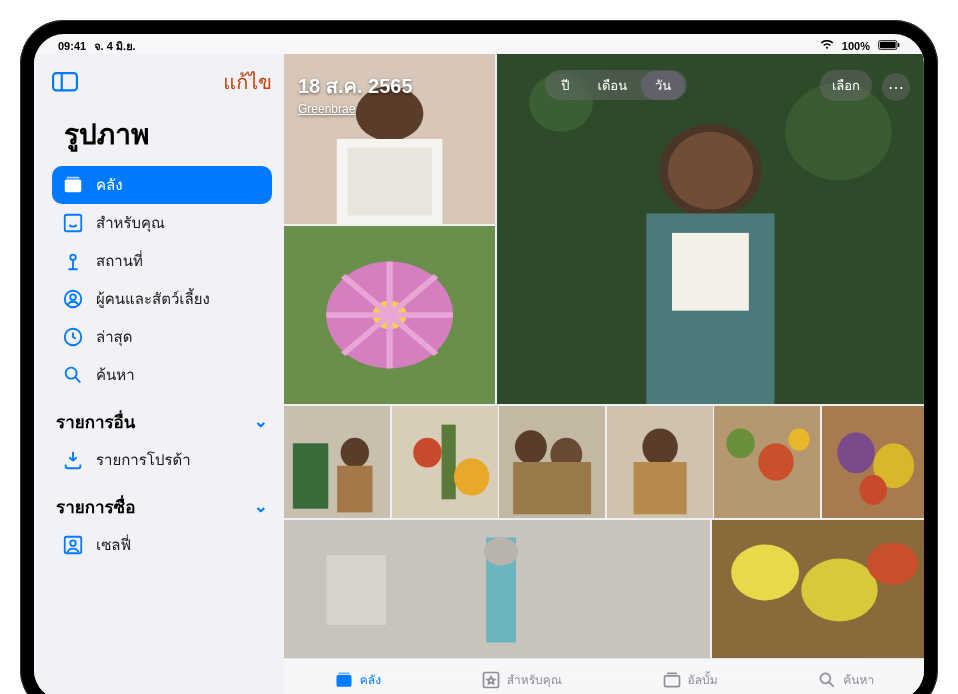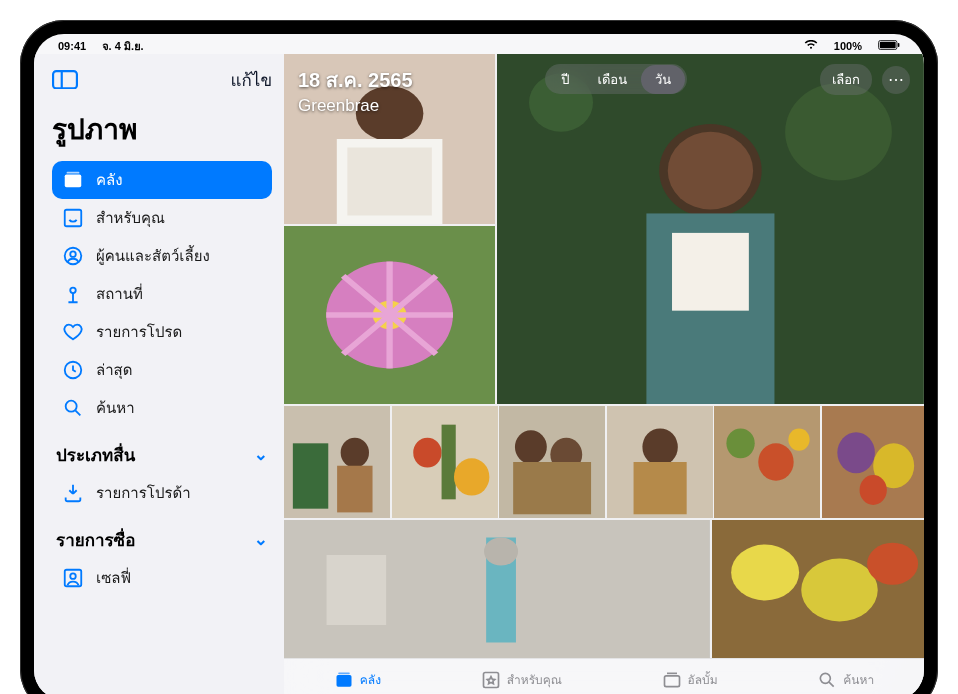--- a/index.html
+++ b/index.html
@@ -31,21 +31,21 @@
   }
   .statusbar {
     height: 20px;
     padding: 4px 24px 0;
     display: flex;
     justify-content: space-between;
     font-size: 11px;
     font-weight: 600;
     color: #000;
   }
-  .statusbar .left, .statusbar .right { display:flex; gap:16px; align-items:center; }
+  .statusbar .left, .statusbar .right { display:flex; gap:8px; align-items:center; }
   .statusbar .right svg { height:10px; }
   .content {
     flex: 1;
     display: flex;
     overflow: hidden;
   }
   
   .sidebar {
     width: 250px;
     background: #f2f2f6;
@@ -58,27 +58,27 @@
     display: flex;
     justify-content: space-between;
     align-items: center;
     padding: 4px 0 12px;
   }
   .toggle-btn {
     width: 26px; height: 20px;
     color: #007aff;
   }
   .edit-btn {
-    color: #0f172a;
-    font-size: 17px;
+    color: #c2410c;
+    font-size: 20px;
   }
   .sidebar-title {
     font-size: 28px;
     font-weight: 700;
-    margin: 2px 0 10px;
+    margin: 2px 12px 10px;
   }
   .sidebar-list { list-style: none; }
   .sidebar-item {
     display: flex;
     align-items: center;
     gap: 12px;
     padding: 7px 10px;
     border-radius: 10px;
     font-size: 15px;
     color: #1a1a1a;
@@ -121,30 +121,30 @@
   }
   .photo-grid {
     position:absolute; inset:0 0 42px 0;
     overflow:hidden;
   }
   .thumb { position:absolute; overflow:hidden; background:#ccc; }
   .thumb svg { width:100%; height:100%; display:block; }
   
   .overlay-header {
     position:absolute; top:0; left:0; right:0;
-    padding: 10px 14px;
+    padding: 16px 14px;
     display:flex;
     justify-content:space-between;
     align-items:flex-start;
     pointer-events:none;
     z-index:5;
   }
   .date-block { color:#fff; text-shadow:0 1px 3px rgba(0,0,0,0.6); pointer-events:auto; }
   .date-block .date { font-size:20px; font-weight:700; }
-  .date-block .loc { font-size:17px; font-weight:500; }
+  .date-block .loc { font-size:12px; font-weight:500;text-decoration:underline; }
   .segmented {
     pointer-events:auto;
     background: rgba(120,120,128,0.36);
     backdrop-filter: blur(10px);
     border-radius: 20px;
     padding:2px;
     display:flex;
     gap:0;
     height:30px;
     align-items:center;
@@ -156,21 +156,21 @@
     border-radius:18px;
     cursor:pointer;
     white-space:nowrap;
   }
   .seg-item.active {
     background: rgba(100,100,110,0.9);
     text-align: right;
   }
   .right-actions {
     pointer-events:auto;
-    display:flex; gap:10px; align-items:center;
+    display:flex; gap:10px; align-items:flex-end;
   }
   .pill-btn {
     background: rgba(120,120,128,0.36);
     color:#fff;
     font-size:13px;
     padding:5px 12px;
     border-radius:15px;
     cursor:pointer;
   }
   .round-btn {
@@ -257,66 +257,58 @@
                 <svg viewBox="0 0 24 24" fill="none" stroke="currentColor" stroke-width="2">
                   <rect x="3" y="3" width="18" height="18" rx="2"></rect>
                   <path d="M8 14s1.5 2 4 2 4-2 4-2M9 9h.01M15 9h.01"></path>
                 </svg>
               </span>
           <span>สำหรับคุณ</span>
         </li>
         <li class="sidebar-item">
           <span class="sb-icon">
                 <svg viewBox="0 0 24 24" fill="none" stroke="currentColor" stroke-width="2">
+                  <circle cx="12" cy="8" r="3"></circle>
+                  <path d="M12 11v10M7 21h10"></path>
+                </svg>
+              </span>
+          <span>สถานที่</span>
+        </li>
+        <li class="sidebar-item">
+          <span class="sb-icon">
+                <svg viewBox="0 0 24 24" fill="none" stroke="currentColor" stroke-width="2">
                   <circle cx="12" cy="12" r="9"></circle>
                   <circle cx="12" cy="10" r="3"></circle>
                   <path d="M6 19c1-3 4-4 6-4s5 1 6 4"></path>
                 </svg>
               </span>
           <span>ผู้คนและสัตว์เลี้ยง</span>
         </li>
         <li class="sidebar-item">
           <span class="sb-icon">
                 <svg viewBox="0 0 24 24" fill="none" stroke="currentColor" stroke-width="2">
-                  <circle cx="12" cy="8" r="3"></circle>
-                  <path d="M12 11v10M7 21h10"></path>
-                </svg>
-              </span>
-          <span>สถานที่</span>
-        </li>
-        <li class="sidebar-item">
-          <span class="sb-icon">
-                <svg viewBox="0 0 24 24" fill="none" stroke="currentColor" stroke-width="2">
-                  <path d="M12 20s-7-4.5-9-9c-1.5-3.5 1-7 4.5-7 2 0 3.5 1 4.5 2.5C13 5 14.5 4 16.5 4 20 4 22.5 7.5 21 11c-2 4.5-9 9-9 9z"></path>
-                </svg>
-              </span>
-          <span>รายการโปรด</span>
-        </li>
-        <li class="sidebar-item">
-          <span class="sb-icon">
-                <svg viewBox="0 0 24 24" fill="none" stroke="currentColor" stroke-width="2">
                   <circle cx="12" cy="12" r="9"></circle>
                   <path d="M12 7v5l3 2"></path>
                 </svg>
               </span>
           <span>ล่าสุด</span>
         </li>
         <li class="sidebar-item">
           <span class="sb-icon">
                 <svg viewBox="0 0 24 24" fill="none" stroke="currentColor" stroke-width="2">
                   <circle cx="10" cy="10" r="6"></circle>
                   <path d="M20 20l-5.5-5.5"></path>
                 </svg>
               </span>
           <span>ค้นหา</span>
         </li>
       </ul>
 
       <div class="sidebar-section">
-        <span>ประเภทสื่น</span>
+        <span>รายการอื่น</span>
         <span class="chev">⌄</span>
       </div>
       <ul class="sidebar-list">
         <li class="sidebar-item">
           <span class="sb-icon">
                 <svg viewBox="0 0 24 24" fill="none" stroke="currentColor" stroke-width="2">
                   <path d="M12 3v10m0 0l-4-4m4 4l4-4M4 17v2a2 2 0 002 2h12a2 2 0 002-2v-2"></path>
                 </svg>
               </span>
           <span>รายการโปรด้า</span>

